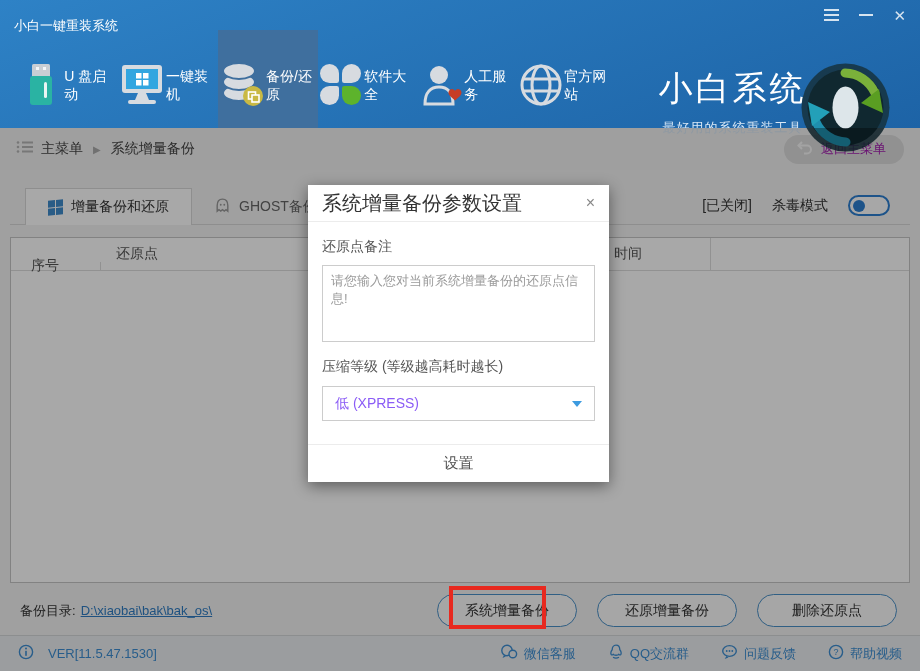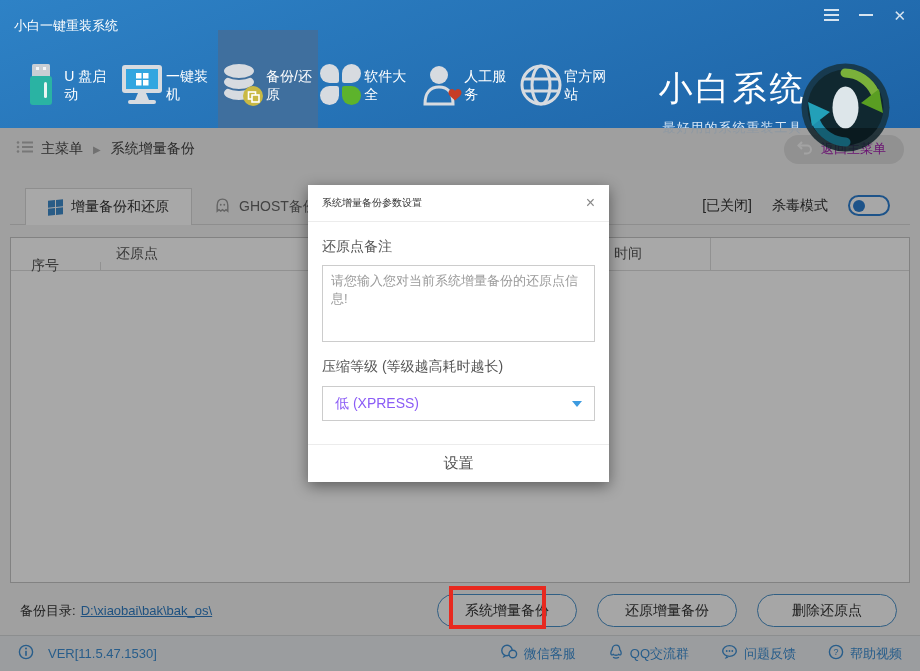--- a/index.html
+++ b/index.html
@@ -70,21 +70,21 @@
   .footer { height:36px; background:#eceff1; border-top:1px solid #d5d8da; display:flex; align-items:center; padding:0 18px; font-size:13px; color:#3d8ed3; }
   .ver { display:flex; align-items:center; gap:14px; }
   .foot-links { margin-left:auto; display:flex; gap:32px; }
   .foot-link { display:flex; align-items:center; gap:6px; cursor:pointer; }
 
   
   .dim { position:absolute; left:0; top:128px; width:920px; height:543px; background:rgba(0,0,0,0.34); z-index:40; }
 
   .modal { position:absolute; left:308px; top:185px; width:301px; height:297px; background:#fff; z-index:50; box-shadow:0 4px 14px rgba(0,0,0,0.45); }
   .modal-header { height:37px; border-bottom:1px solid #ececec; display:flex; align-items:center; justify-content:space-between; padding:0 14px; }
-  .modal-title { font-size:10px; color:#333; }
+  .modal-title { font-size:20px; color:#333; }
   .modal-close { font-size:16px; color:#888; cursor:pointer; line-height:1; }
   .modal-body { padding:0 14px; }
   .m-label { margin-top:16px; font-size:14px; color:#555; }
   .m-textarea { margin-top:9px; width:273px; height:77px; border:1px solid #ccc; padding:6px 8px; font-size:13px; color:#333; resize:none; font-family:inherit; display:block; }
   .m-textarea::placeholder { color:#9b9b9b; }
   .select-box { margin-top:10px; height:35px; border:1px solid #ccc; display:flex; align-items:center; justify-content:space-between; padding:0 12px; font-size:14px; color:#8b5cf6; cursor:pointer; }
   .caret { width:0; height:0; border-left:5px solid transparent; border-right:5px solid transparent; border-top:6px solid #3d9be0; }
   .modal-footer { position:absolute; bottom:0; left:0; right:0; height:38px; border-top:1px solid #ececec; display:flex; align-items:center; justify-content:center; font-size:15px; color:#555; cursor:pointer; }
 
   .red-annotation { position:absolute; left:449px; top:586px; width:97px; height:43px; border:4px solid #e8291f; z-index:60; }

